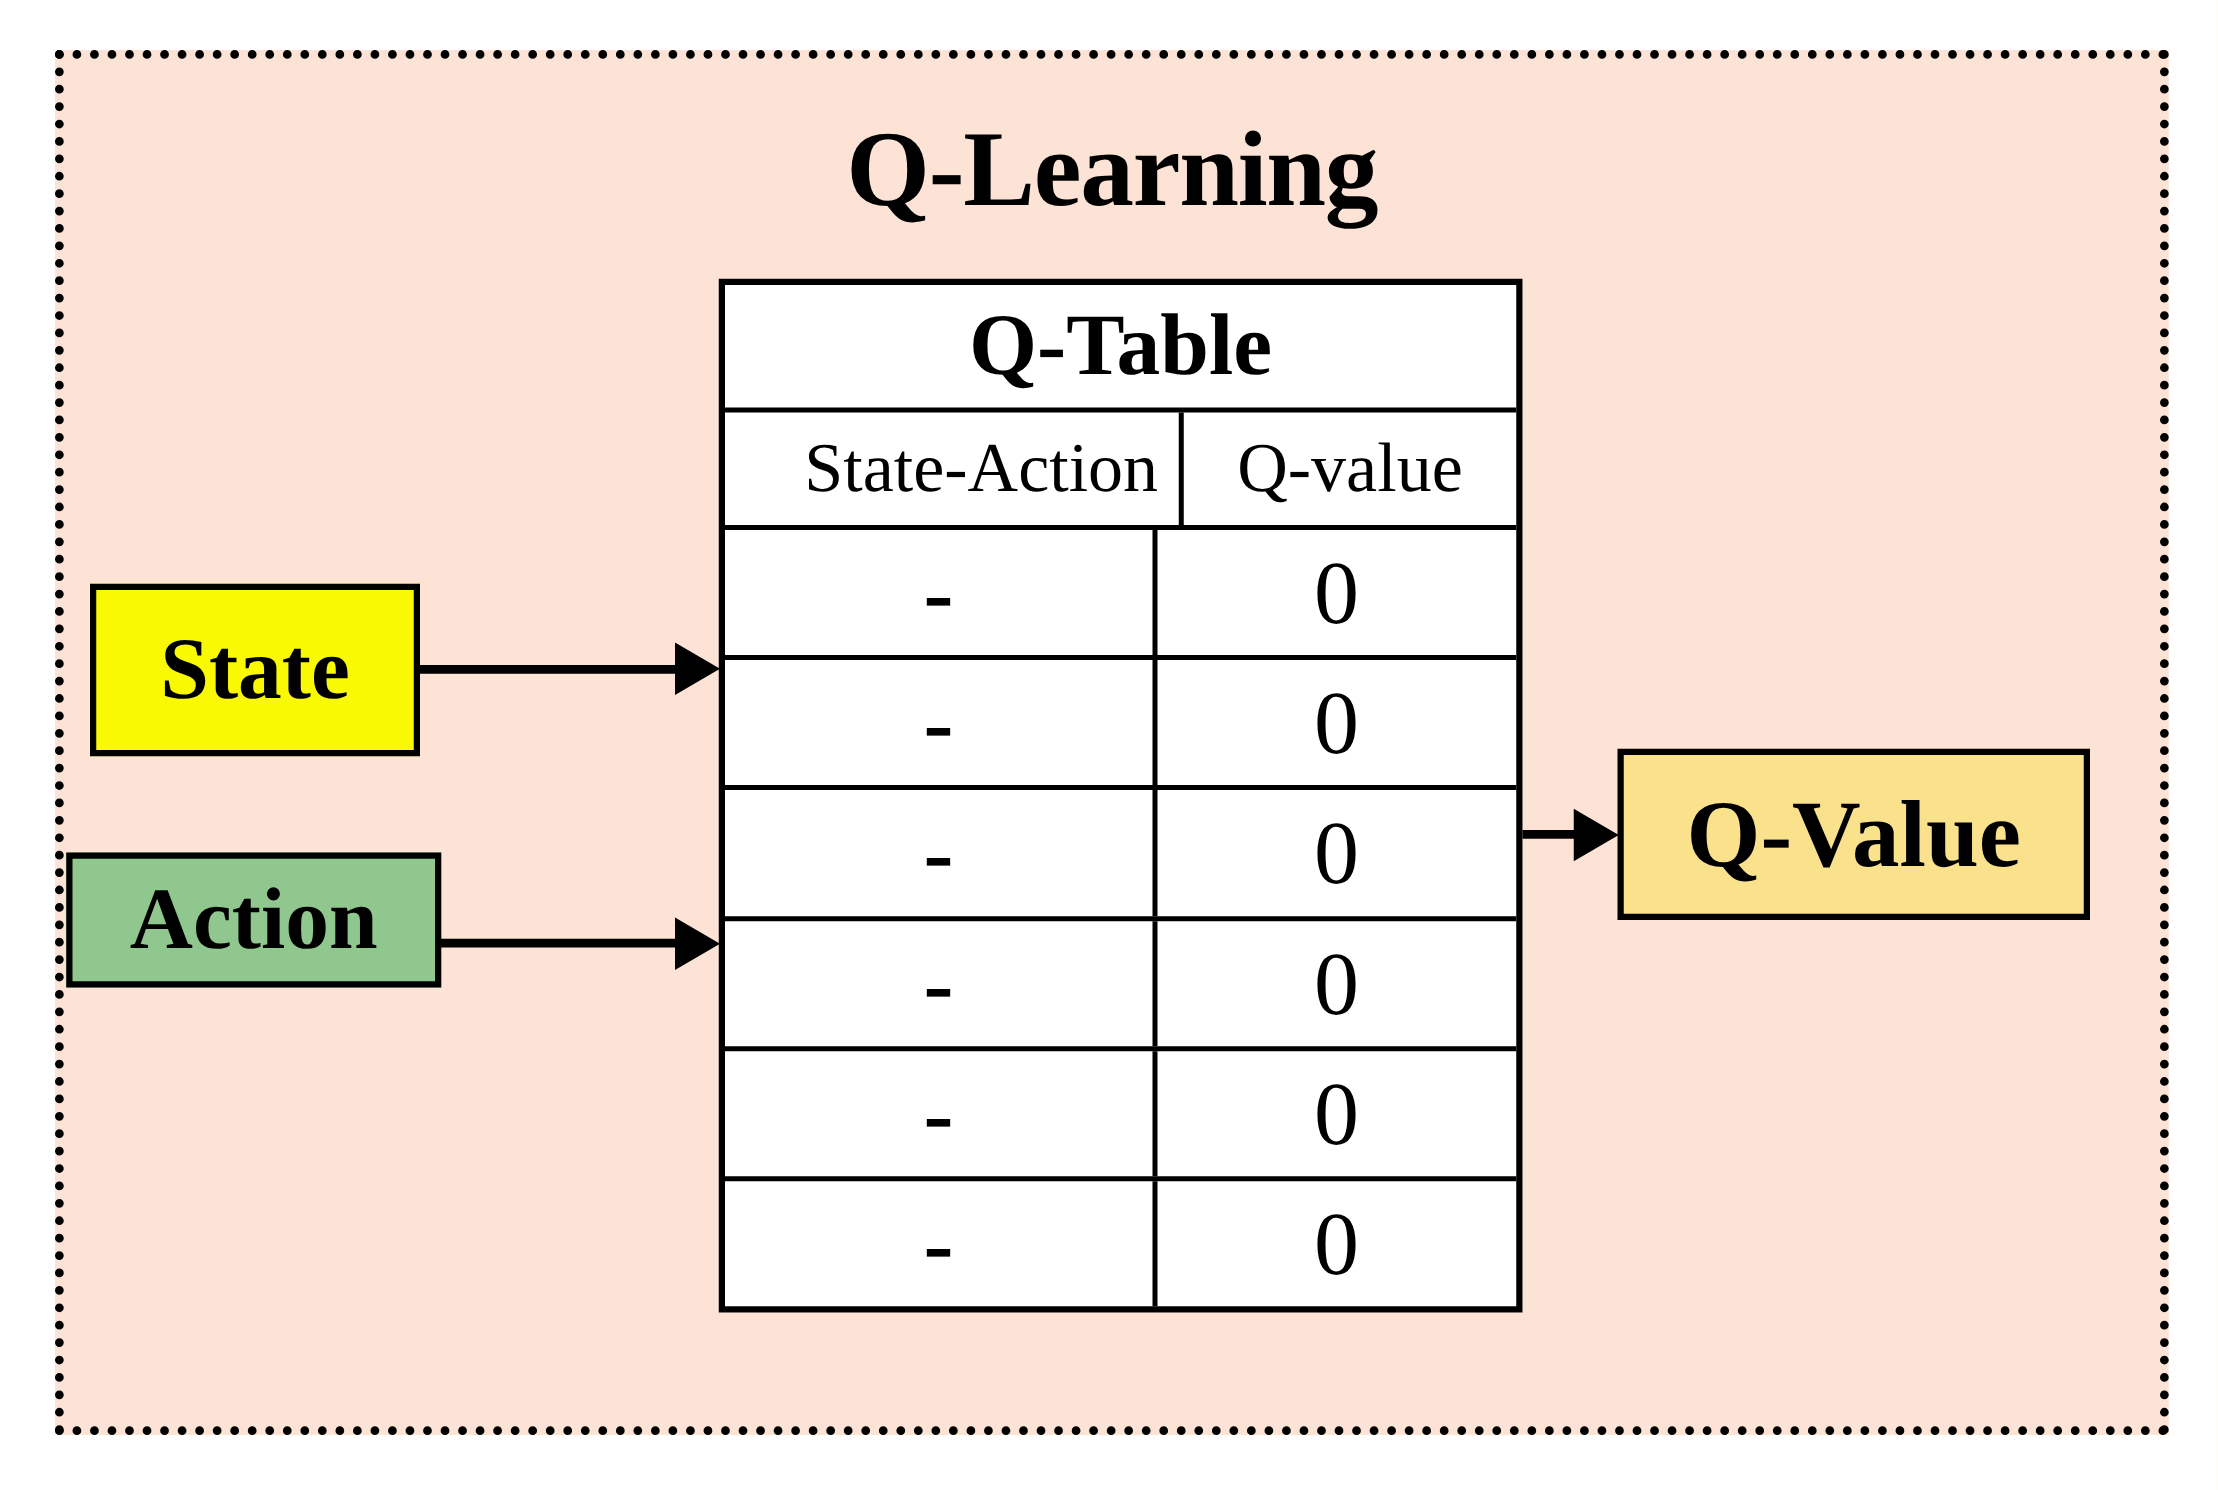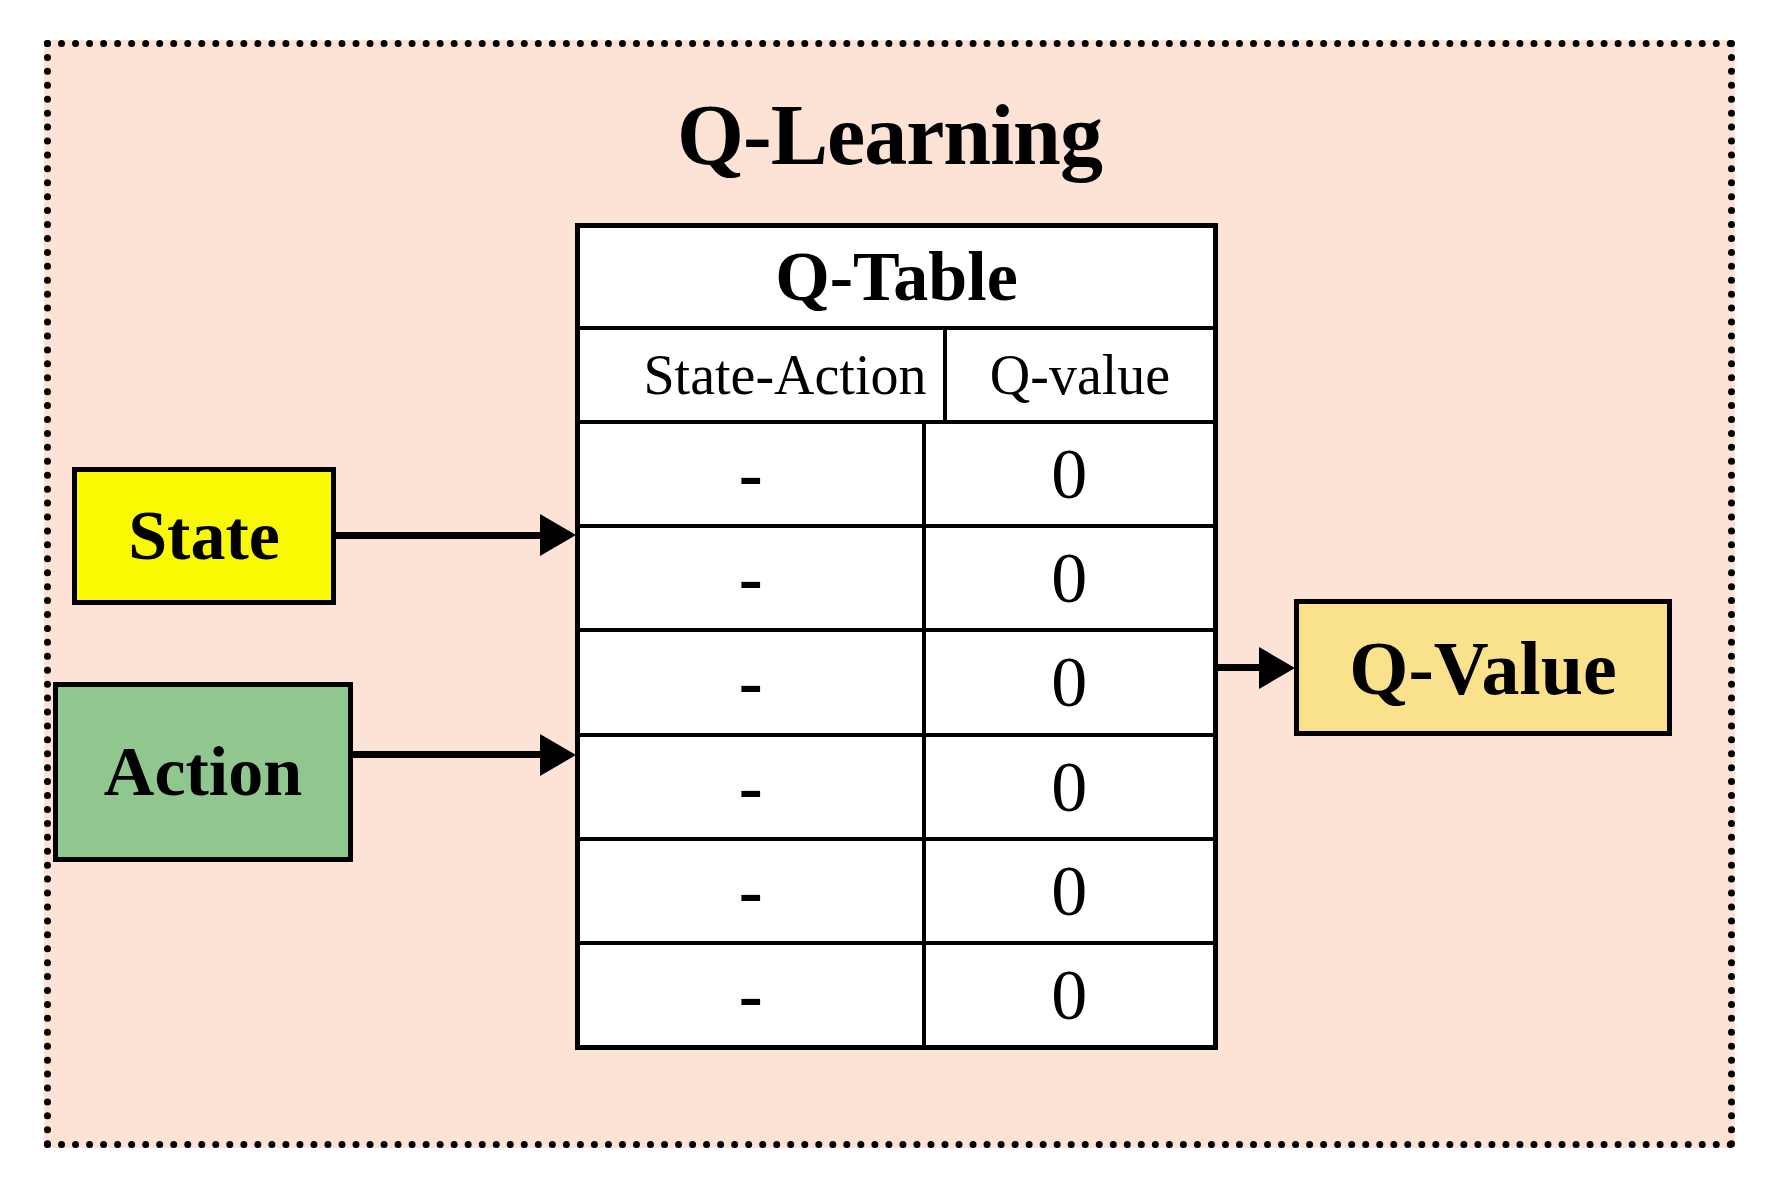--- a/index.html
+++ b/index.html
@@ -103,21 +103,21 @@
     font-weight: bold;
     line-height: 1;
     color: #000;
   }
   .state-box {
     left: 72px;  top: 467px;  width: 264px; height: 138px;
     background: #F9F903;
     font-size: 70px;
   }
   .action-box {
-    left: 53px;  top: 682px;  width: 300px; height: 180px;
+    left: 53px;  top: 682px;  width: 300px; height: 108px;
     background: #90C78E;
     font-size: 70px;
   }
   .qvalue-box {
     left: 1294px; top: 599px; width: 378px; height: 137px;
     background: #FAE18C;
     font-size: 76px;
   }
   
   .arrow-line {

